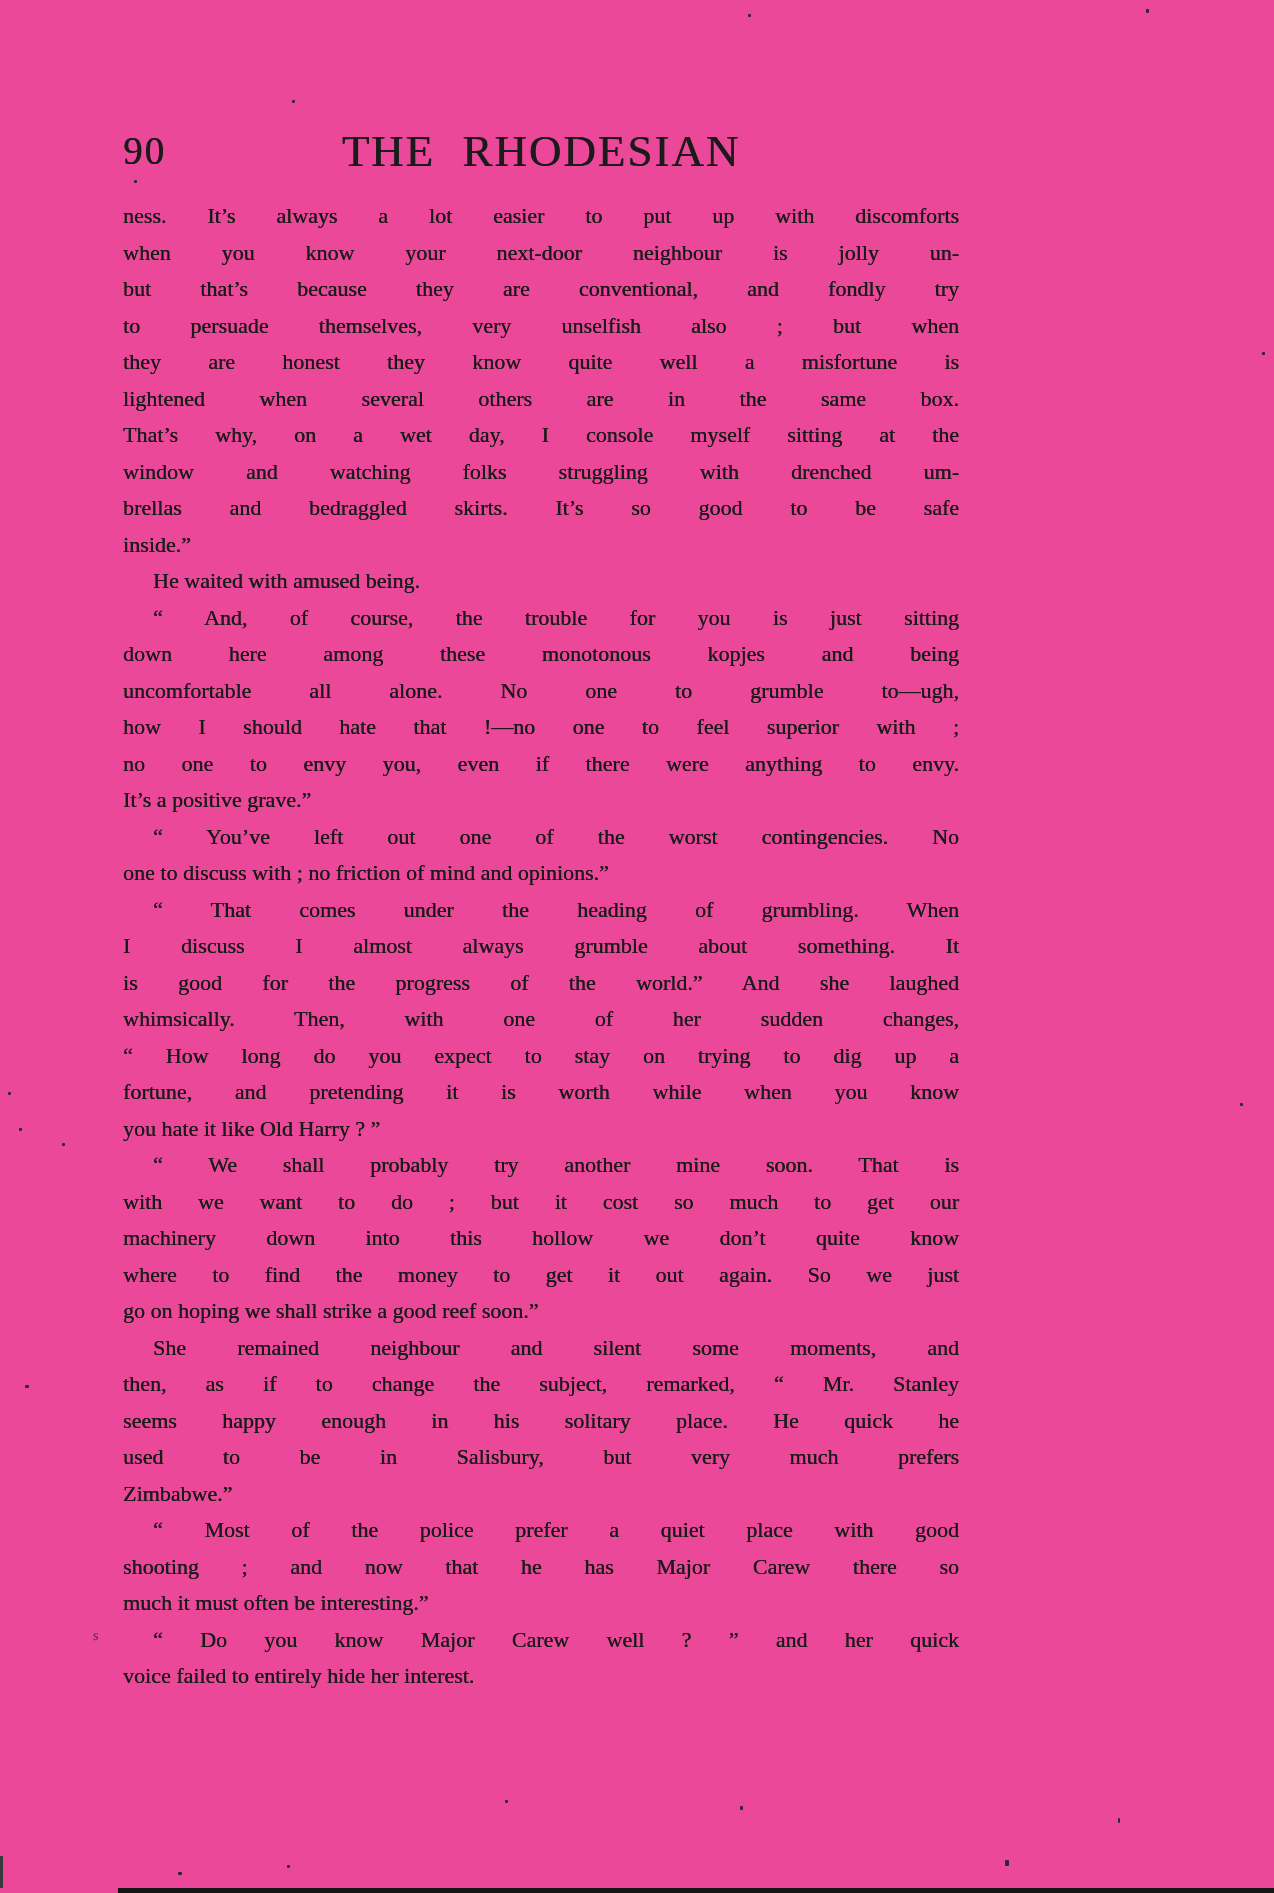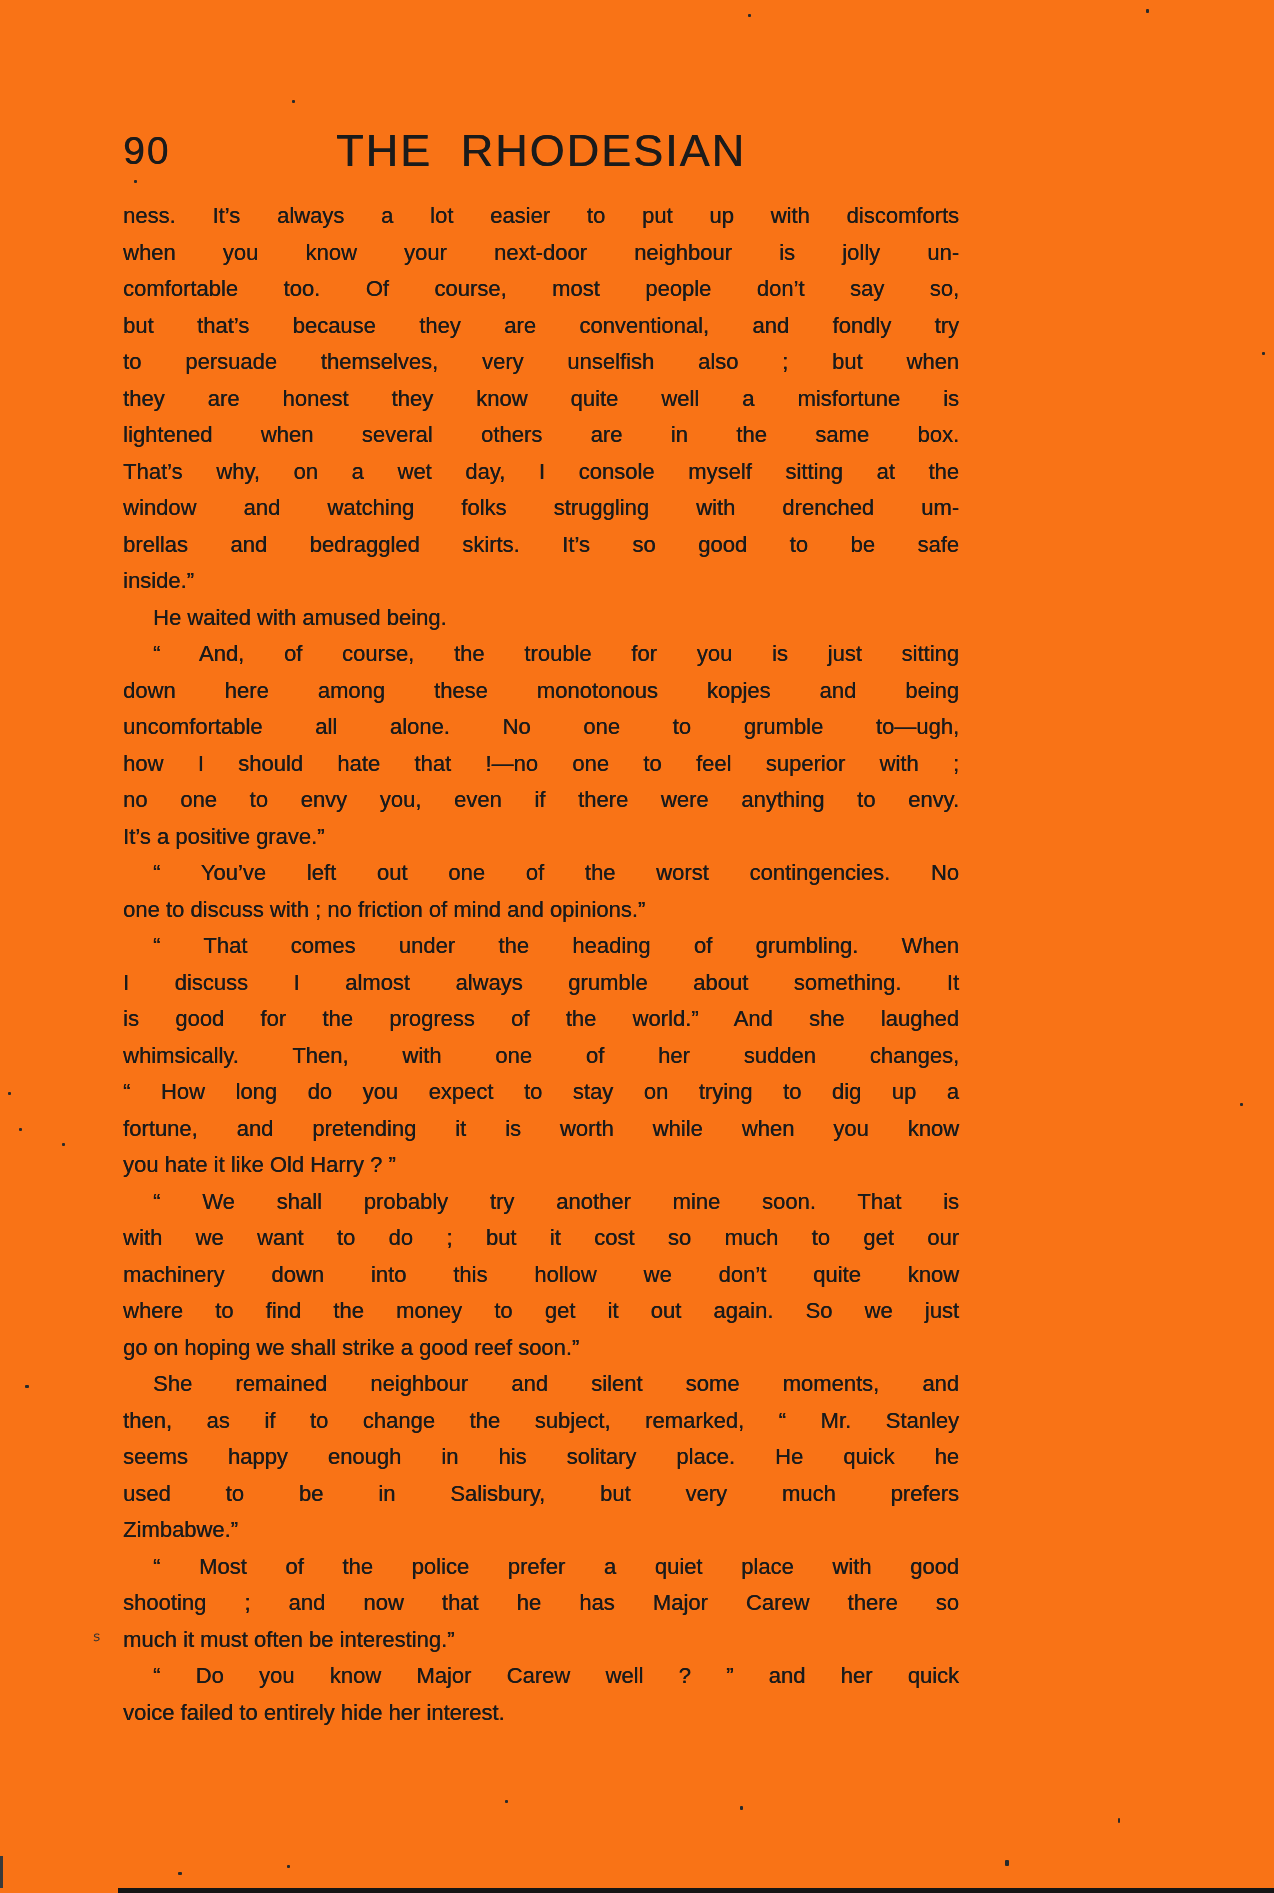--- a/index.html
+++ b/index.html
@@ -1,22 +1,22 @@
 <!DOCTYPE html>
 <html><head>
 <meta charset="utf-8">
 <style>
   html, body { margin: 0; padding: 0; background: #e8e8e8; }
   .page {
     position: relative;
     width: 1274px;
     height: 1893px;
-    background: #f97316;
+    background: #ec4899;
     overflow: hidden;
-    font-family: Liberation Sans, sans-serif;
+    font-family: Liberation Serif, serif;
     color: #1b1b1b;
   }
   .header {
     position: absolute;
     top: 128px;
     left: 123px;
     width: 836px;
     height: 50px;
   }
   .page-num {
@@ -92,21 +92,20 @@
 
 <div class="page">
   <div class="header">
     <span class="page-num">90</span>
     <span class="running-title">THE RHODESIAN</span>
   </div>
   <div class="text-body">
       <div class="paragraph">
         <div class="line">ness. It’s always a lot easier to put up with discomforts</div>
         <div class="line">when you know your next-door neighbour is jolly un-</div>
-        <div class="line">comfortable too. Of course, most people don’t say so,</div>
         <div class="line">but that’s because they are conventional, and fondly try</div>
         <div class="line">to persuade themselves, very unselfish also ; but when</div>
         <div class="line">they are honest they know quite well a misfortune is</div>
         <div class="line">lightened when several others are in the same box.</div>
         <div class="line">That’s why, on a wet day, I console myself sitting at the</div>
         <div class="line">window and watching folks struggling with drenched um-</div>
         <div class="line">brellas and bedraggled skirts. It’s so good to be safe</div>
         <div class="line last">inside.”</div>
       </div>
       <div class="paragraph">

